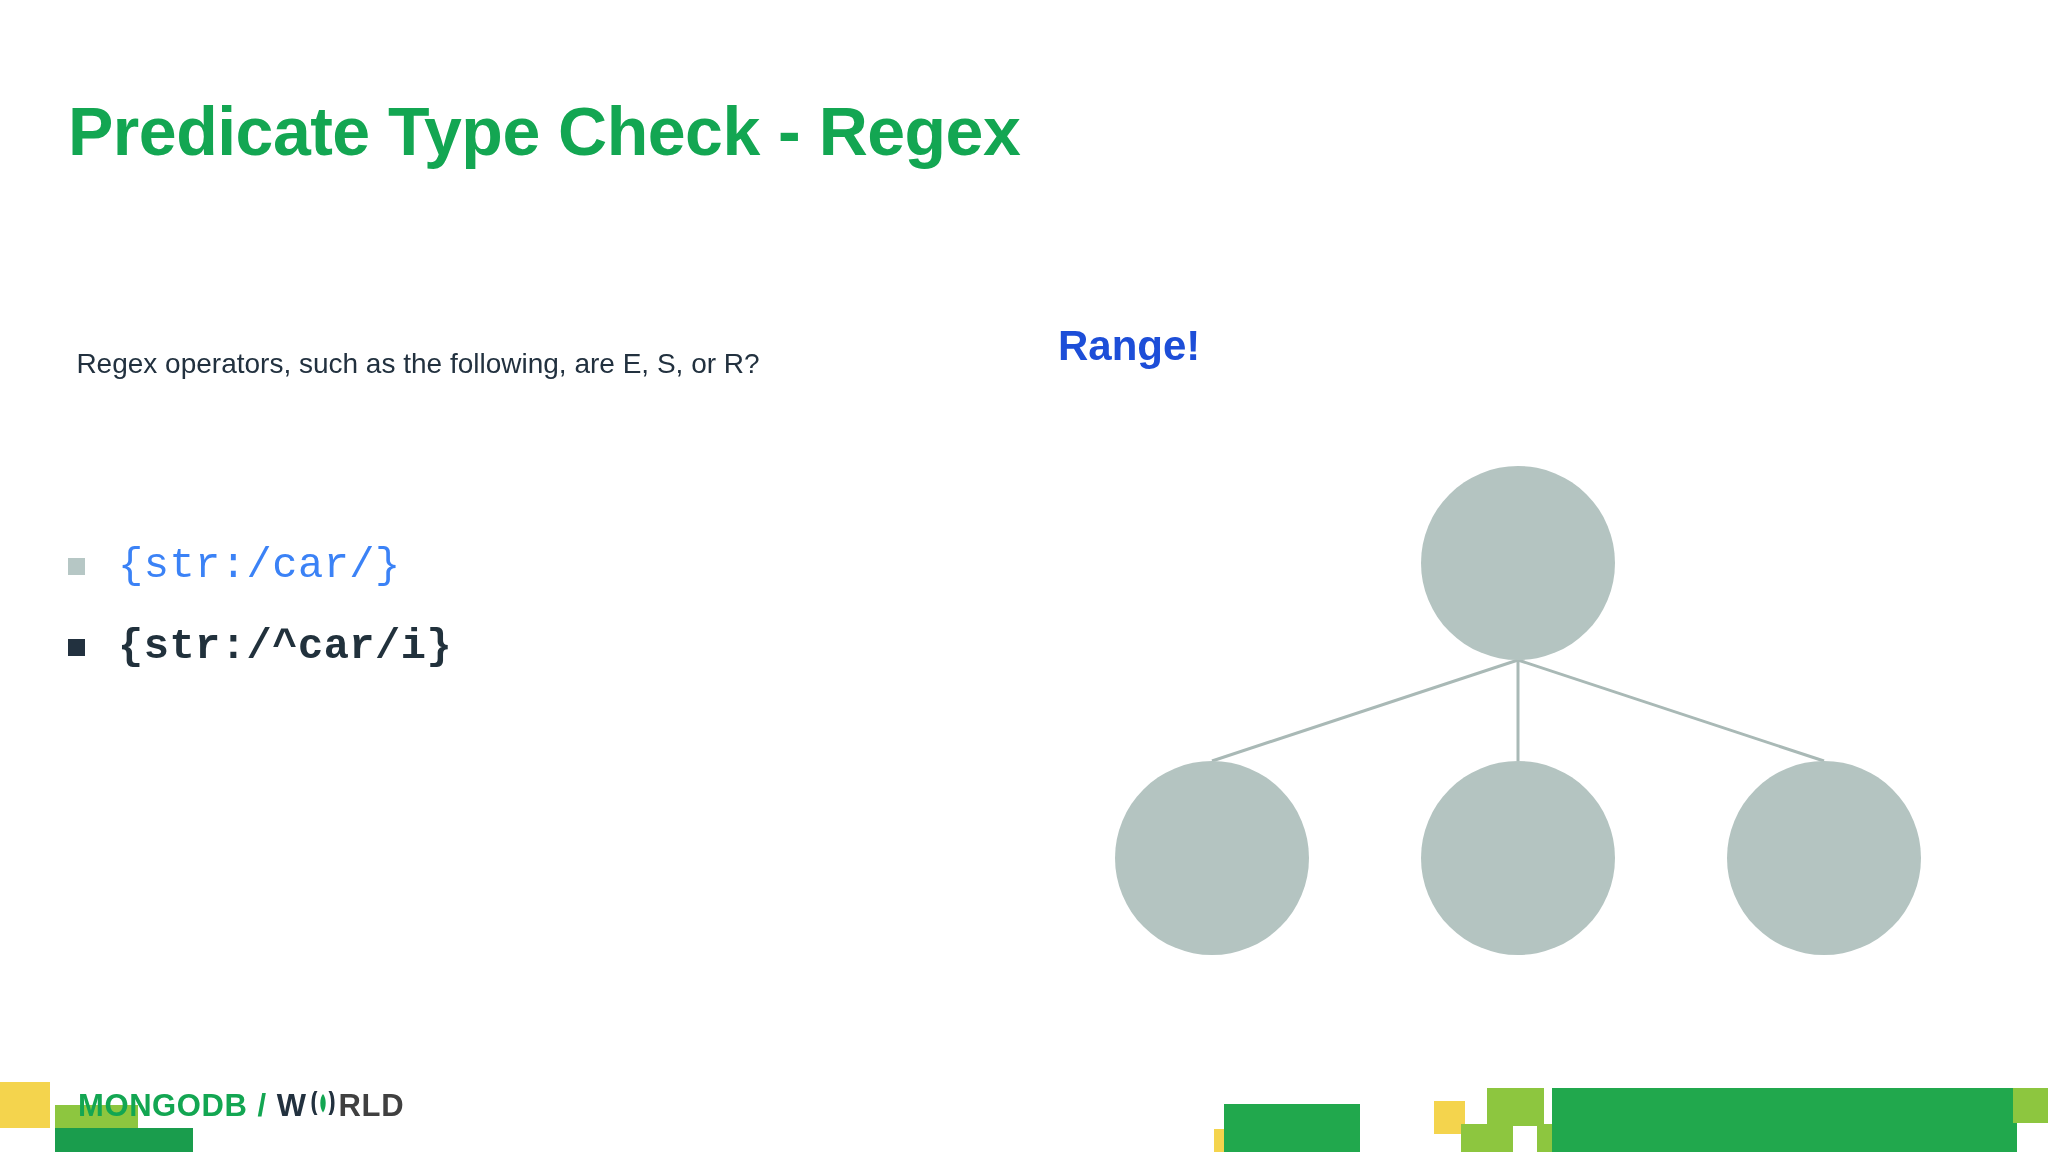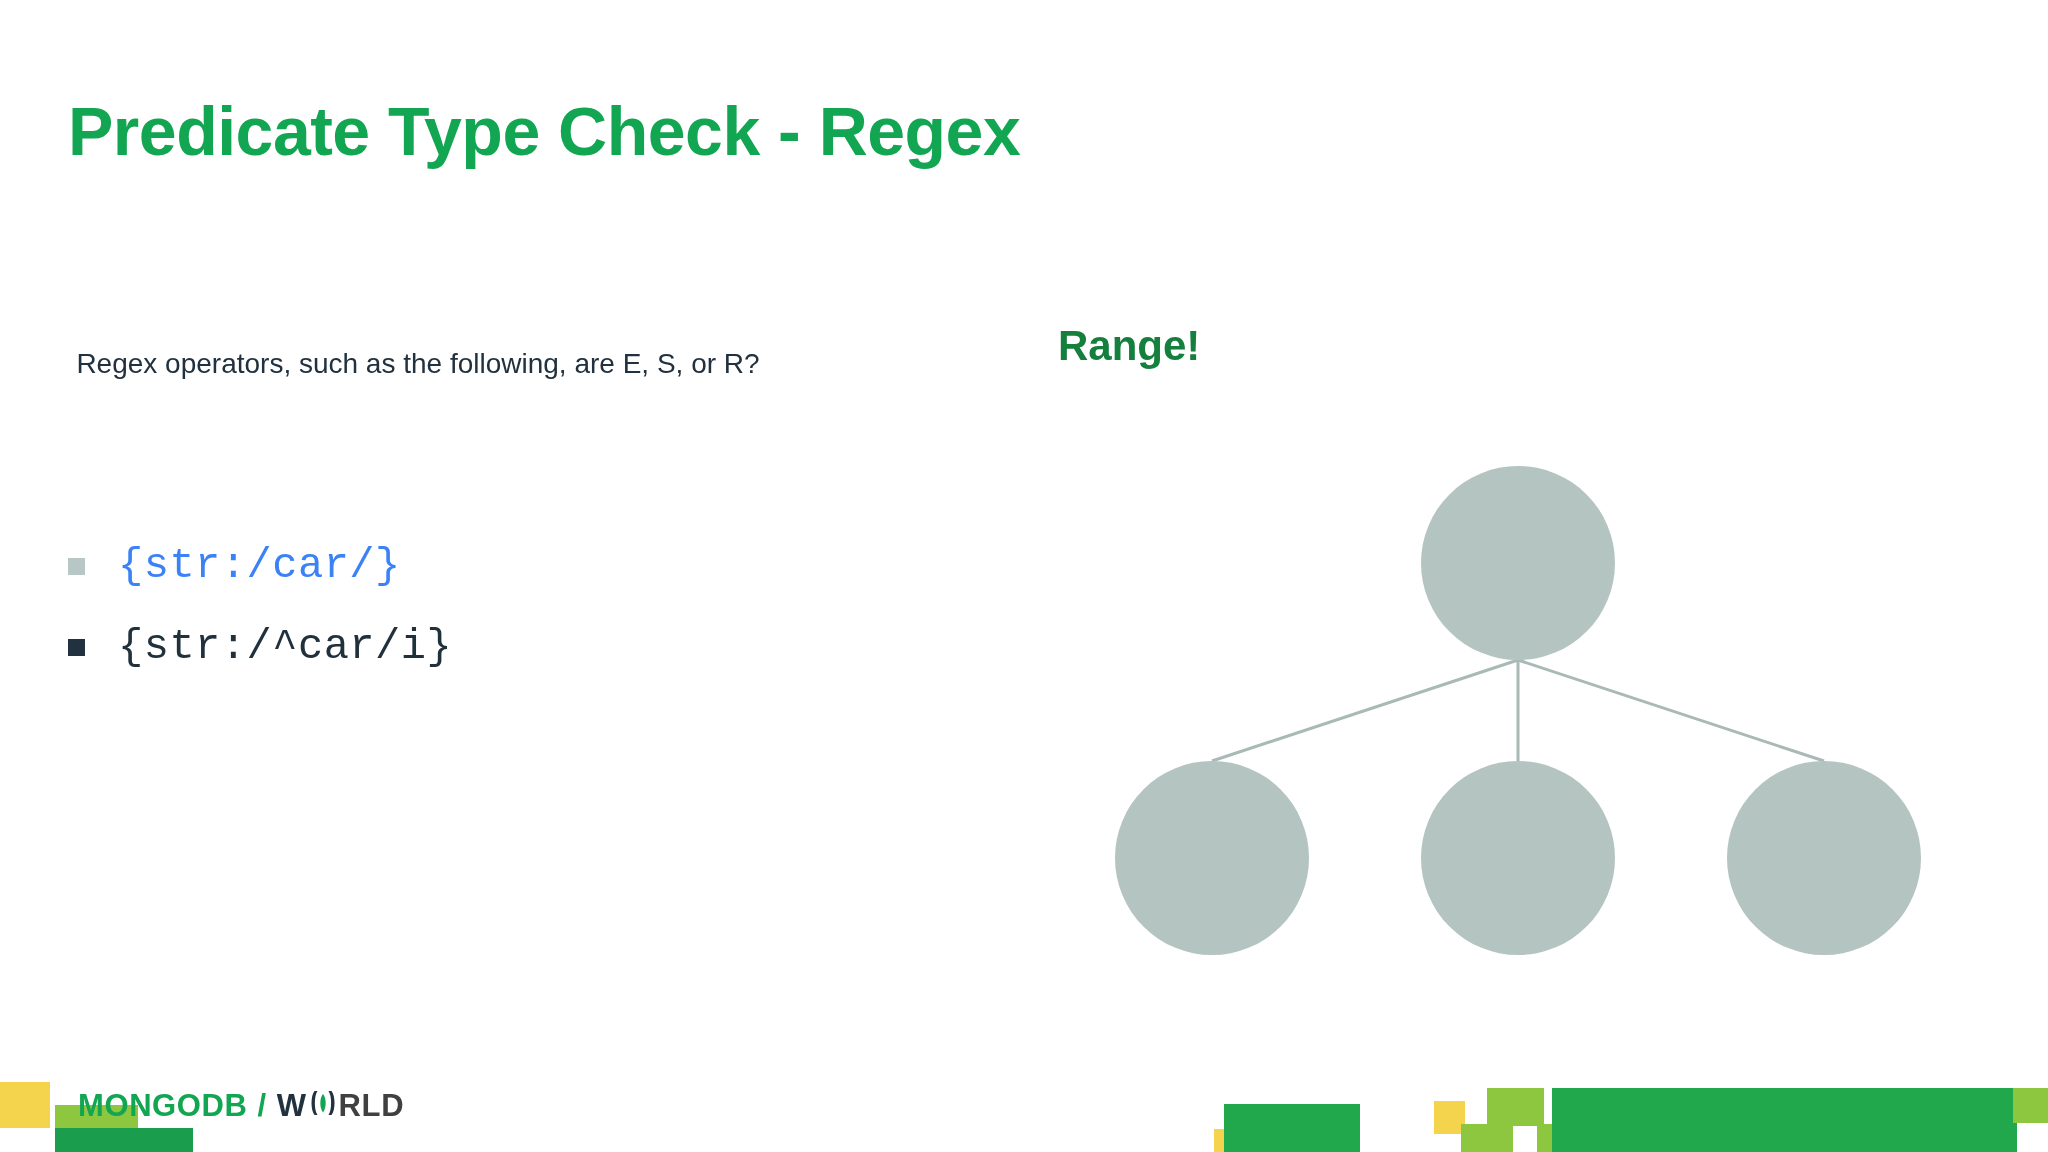--- a/index.html
+++ b/index.html
@@ -74,21 +74,21 @@
   .bullet-marker {
     width: 17px;
     height: 17px;
     flex: 0 0 17px;
     margin-right: 33px;
     display: inline-block;
   }
   li.faded .bullet-marker { background: #B6C7C5; }
   li.faded .bullet-text   { color: #C2CFCE; }
   li.active .bullet-marker { background: #22313F; }
-  li.active .bullet-text   { color: #21313C; }
+  li.active .bullet-text   { color: #21313C; font-weight: bold; }
 
   
   #range-callout {
     position: absolute;
     left: 1058px;
     top: 322px;
     font-size: 42px;
     font-weight: 700;
     color: #4A5DC0;
     white-space: nowrap;
@@ -152,21 +152,21 @@
         <span class="bullet-marker" style="background: rgb(182, 199, 197);"></span>
         <span class="bullet-text" style="color: #3b82f6;">{str:/car/}</span>
       </li>
       <li class="active">
         <span class="bullet-marker" style="background: rgb(34, 49, 63);"></span>
         <span class="bullet-text" style="color: rgb(33, 49, 60);">{str:/^car/i}</span>
       </li>
     </ul>
   </div>
 
-  <div id="range-callout" style="color: #15803d;">Range!</div>
+  <div id="range-callout" style="color: #1d4ed8;">Range!</div>
 
   <div id="tree-diagram">
     <svg viewBox="0 0 900 540" xmlns="http://www.w3.org/2000/svg">
       <g id="tree-edges">
         <line id="edge-0" x1="438" y1="220" x2="132" y2="321" stroke="#A9B9B6" stroke-width="3"></line>
         <line id="edge-1" x1="438" y1="220" x2="438" y2="321" stroke="#A9B9B6" stroke-width="3"></line>
         <line id="edge-2" x1="438" y1="220" x2="744" y2="321" stroke="#A9B9B6" stroke-width="3"></line>
       </g>
       <g id="tree-nodes">
         <circle id="node-0" cx="438" cy="123" r="97" fill="#B4C4C1"></circle>

